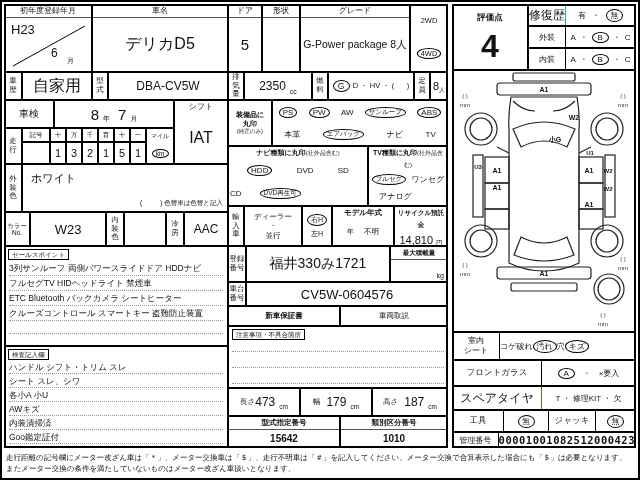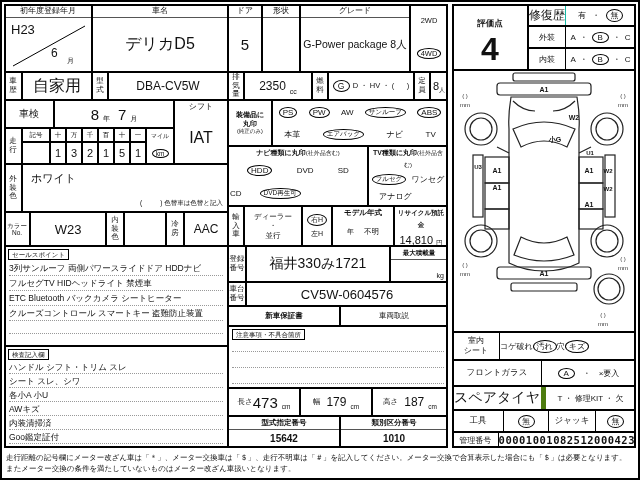--- a/index.html
+++ b/index.html
@@ -279,21 +279,21 @@
 
   <div class="cl" style="left:228px;top:326px;width:220px;height:62px">
     <span class="tab abs" style="left:3px;top:2px">注意事項・不具合箇所</span>
     <div class="abs dotl" style="left:3px;top:24px;width:212px"></div>
     <div class="abs dotl" style="left:3px;top:40px;width:212px"></div>
     <div class="abs dotl" style="left:3px;top:56px;width:212px"></div>
   </div>
 
   <div class="cl cc" style="left:228px;top:388px;width:72px;height:28px">
     <span style="font-size:7.5px">長さ</span>
-    <span style="font-size:15px;margin-left:0">473</span>
+    <span style="font-size:12px;margin-left:0">473</span>
     <span style="font-size:6.5px;margin:9px 0 0 4px">cm</span>
   </div>
   <div class="cl cc" style="left:300px;top:388px;width:72px;height:28px">
     <span style="font-size:7.5px">幅</span>
     <span style="font-size:12px;margin-left:6px">179</span>
     <span style="font-size:6.5px;margin:9px 0 0 4px">cm</span>
   </div>
   <div class="cl cc" style="left:372px;top:388px;width:76px;height:28px">
     <span style="font-size:7.5px">高さ</span>
     <span style="font-size:12px;margin-left:6px">187</span>
@@ -303,21 +303,21 @@
   <div class="cl col" style="left:228px;top:416px;width:112px;height:32px">
     <div class="hl" style="font-weight:bold;font-size:7.5px">型式指定番号</div>
     <div class="vfill" style="font-size:10px;font-weight:bold">15642</div>
   </div>
   <div class="cl col" style="left:340px;top:416px;width:108px;height:32px">
     <div class="hl" style="font-weight:bold;font-size:7.5px">類別区分番号</div>
     <div class="vfill" style="font-size:10px;font-weight:bold">1010</div>
   </div>
 
   <div class="cl col" style="left:452px;top:4px;width:76px;height:66px">
-    <div class="hl2" style="font-weight:bold;font-size:8.5px;padding-top:12px">評価点</div>
+    <div class="hl2" style="font-weight:bold;font-size:8.5px;padding-top:6px">評価点</div>
     <div class="vfill" style="font-size:32px;font-weight:bold">4</div>
   </div>
   <div class="cl cc" style="left:528px;top:4px;width:108px;height:22px">
     <div class="cc" style="width:36px;height:100%;border-right:1px solid #14b8a6;font-size:12px">修復歴</div>
     <div class="cc" style="flex:1;gap:6px">
       <span style="font-size:8px">有</span>
       <span style="font-size:8px">・</span>
       <span class="c" style="font-size:8px">無</span>
     </div>
   </div>
@@ -419,21 +419,21 @@
   </div>
   <div class="cl cc" style="left:452px;top:360px;width:184px;height:26px">
     <div class="cc" style="width:88px;height:100%;border-right:1px solid #000;font-size:8.5px">フロントガラス</div>
     <div class="cc" style="flex:1;gap:8px">
       <span class="c" style="font-size:8px">A</span>
       <span style="font-size:8px">・</span>
       <span style="font-size:8px">×要入</span>
     </div>
   </div>
   <div class="cl cc" style="left:452px;top:386px;width:184px;height:24px">
-    <div class="cc" style="width:88px;height:100%;border-right:5px solid #4d7c0f;font-size:14px">スペアタイヤ</div>
+    <div class="cc" style="width:88px;height:100%;border-right:1px solid #4d7c0f;font-size:12px">スペアタイヤ</div>
     <div class="cc" style="flex:1;font-size:8px">T ・ 修理KIT ・ 欠</div>
   </div>
   <div class="cl cc" style="left:452px;top:410px;width:184px;height:22px">
     <div class="cc" style="width:50px;height:100%;border-right:1px solid #000;font-size:8.5px">工具</div>
     <div class="cc" style="width:44px;height:100%;border-right:1px solid #000">
         <span class="c" style="font-size:8px">無</span>
       </div>
     <div class="cc" style="width:46px;height:100%;border-right:1px solid #000;font-size:8.5px">ジャッキ</div>
     <div class="cc" style="flex:1">
         <span class="c" style="font-size:8px">無</span>

